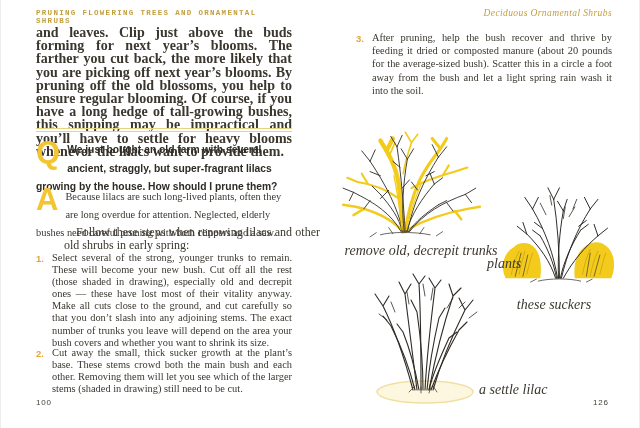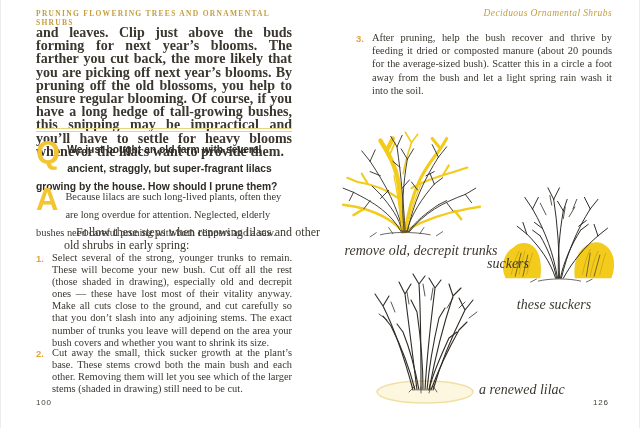--- a/index.html
+++ b/index.html
@@ -7,21 +7,21 @@
     width:640px;height:428px;overflow:hidden;background:#ffffff;
     font-family:"Liberation Serif",serif;color:#3b372f;position:relative;
   }
   .spread{position:absolute;inset:0;border-left:1px solid #ededea;border-right:1px solid #ededea;}
   .page{position:absolute;top:0;width:320px;height:428px;}
   .page.left{left:0;}
   .page.right{left:320px;}
   .col{position:absolute;left:35px;width:256px;}
 
   .running-head{
-    font-family:Liberation Serif, serif;
+    font-family:Liberation Mono, monospace;
     font-size:7.5px;letter-spacing:1.3px;color:#c49f3e;font-weight:bold;
   }
   .running-head.recto{
     font-family:"Liberation Serif",serif;font-weight:normal;
     font-style:italic;font-size:9.5px;letter-spacing:.4px;text-align:right;
   }
   .body-text{font-size:14px;line-height:13.2px;text-align:justify;font-weight:bold;}
   .double-rule{height:2px;border-top:1.2px solid #e7d47e;border-bottom:1.2px solid #e7d47e;}
 
   .qa .drop{
@@ -156,21 +156,21 @@
           <path d="M62 108 C56 90 46 76 32 62 M32 62 L22 54 M32 62 L28 50"></path>
           <path d="M70 108 C80 90 92 76 106 64 M106 64 L116 56 M106 64 L102 52"></path>
           <path d="M65 108 C64 86 66 60 70 38 M70 38 L74 26 M70 38 L64 28"></path>
           <path d="M67 108 C70 92 78 74 88 58 M88 58 L96 52"></path>
           <path d="M63 108 C60 92 54 78 46 64 M46 64 L38 58"></path>
           <path stroke-width="0.8" d="M52 42 L46 30 M76 44 L82 34 M58 32 L56 22 M80 36 L84 26 M70 46 L72 34"></path>
           <path stroke-width="0.7" d="M44 111 C56 108 76 108 88 111 M36 112 L42 109 M94 112 L100 109"></path>
         </g>
       </svg>
     </div>
-    <div class="caption" style="position:absolute;left:166px;top:256px;">suckers</div>
+    <div class="caption" style="position:absolute;left:166px;top:256px;">plants</div>
     <div class="caption center" style="position:absolute;left:163px;top:297px;width:140px;">these suckers</div>
 
     <div class="fig" style="left:42px;top:268px;">
       <svg width="130" height="140" viewBox="0 0 130 140">
         <ellipse cx="62" cy="124" rx="48" ry="11" fill="#fdf7df" stroke="#efe0a2" stroke-width="1.4"></ellipse>
         <g stroke="#2f2b26" stroke-width="1.1" fill="none" stroke-linecap="round">
           <path d="M50 122 C42 92 32 62 20 38 M20 38 L12 26 M20 38 L26 28"></path>
           <path d="M54 122 C50 88 46 56 42 26 M42 26 L36 14 M42 26 L48 16"></path>
           <path d="M58 122 C58 84 58 48 56 16 M56 16 L50 6 M56 16 L62 8"></path>
           <path d="M62 122 C64 86 68 52 72 20 M72 20 L66 10 M72 20 L78 12"></path>
@@ -180,17 +180,17 @@
           <path d="M68 122 C76 100 86 80 96 62 M96 62 L104 54"></path>
           <path d="M60 122 C60 98 58 72 54 44 M54 44 L48 32"></path>
           <path d="M64 122 C66 100 70 76 76 50 M76 50 L82 40"></path>
           <path d="M56 122 C52 100 48 84 40 64 M40 64 L34 56"></path>
           <path d="M66 122 C70 104 78 88 86 70 M86 70 L94 64"></path>
           <path stroke-width="0.8" d="M32 44 L28 34 M46 36 L44 24 M68 32 L70 20 M84 40 L90 30 M24 52 L16 46 M106 50 L114 44 M62 28 L60 16 M96 40 L102 34"></path>
           <path stroke-width="0.7" d="M46 124 L52 118 M74 124 L70 118 M58 125 L58 119 M66 125 L68 119"></path>
         </g>
       </svg>
     </div>
-    <div class="caption" style="position:absolute;left:158px;top:382px;">a renewed lilac</div>
+    <div class="caption" style="position:absolute;left:158px;top:382px;">a settle lilac</div>
 
     <div class="page-num" style="position:absolute;left:272px;top:398px;">126</div>
   </div>
 </div>
 
 </body></html>

